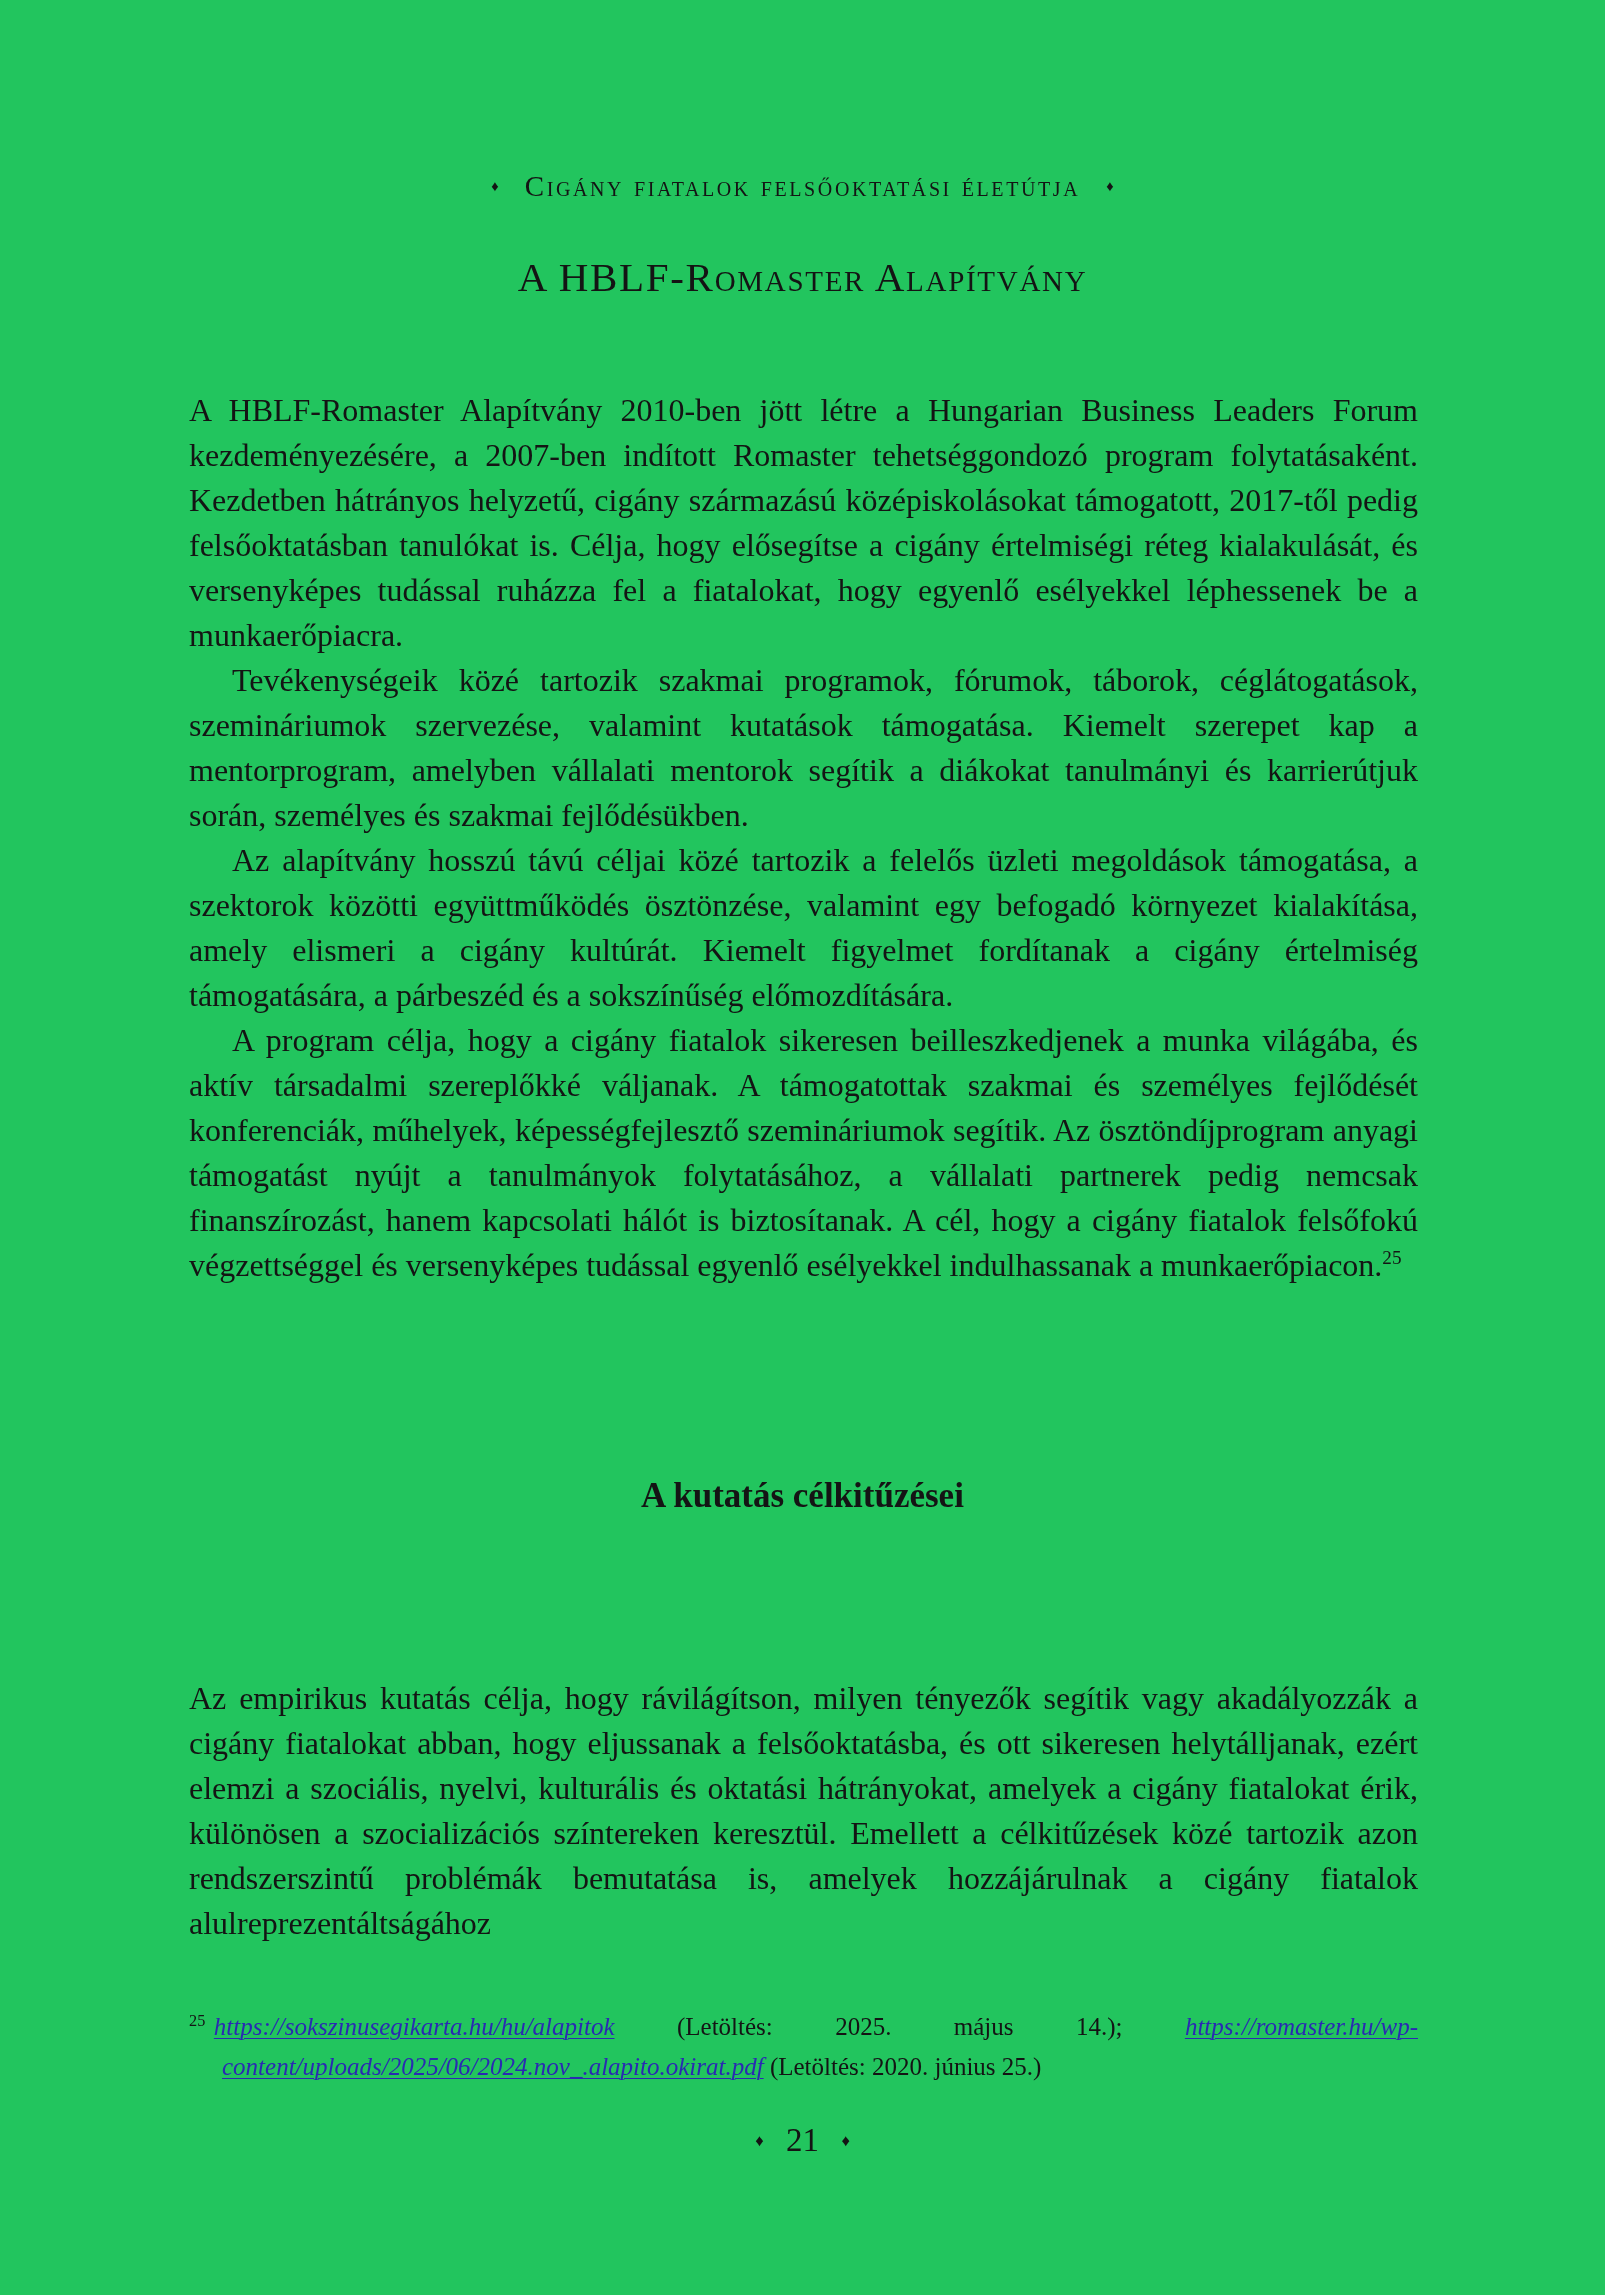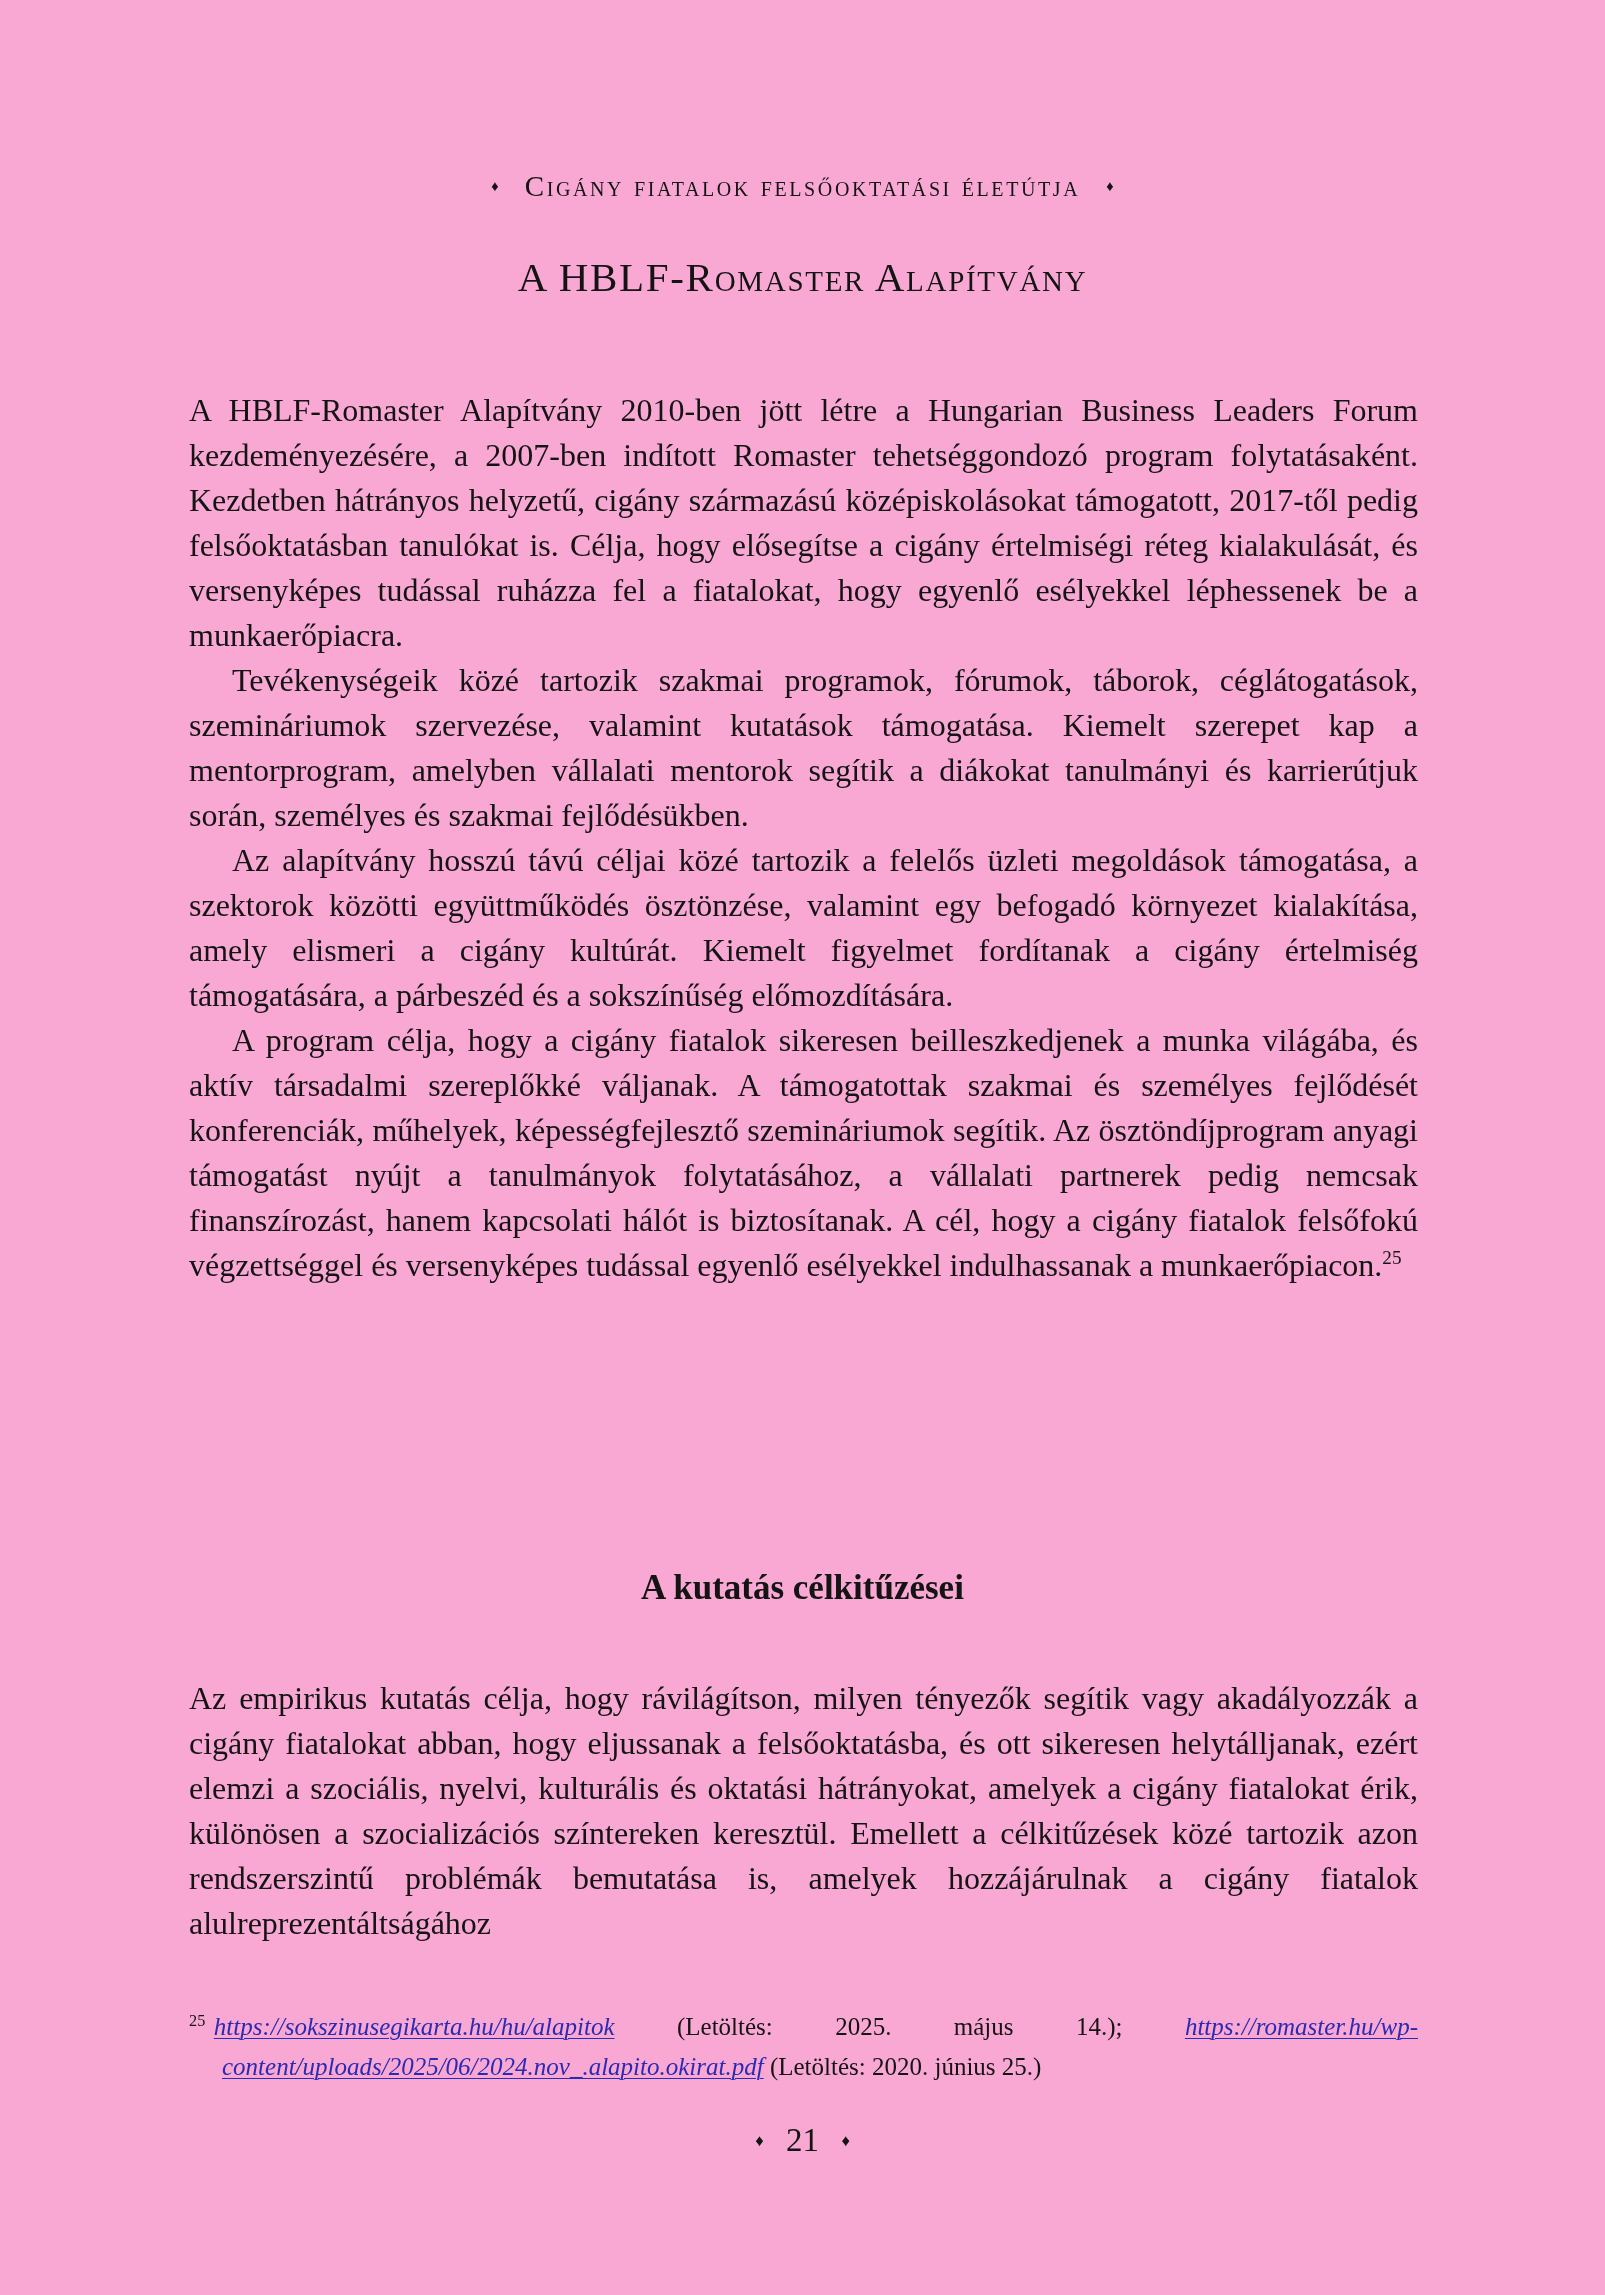--- a/index.html
+++ b/index.html
@@ -1,21 +1,21 @@
 <!DOCTYPE html>
 <html lang="hu" style="font-size:13.8px"><head>
 <meta charset="utf-8">
 <style>
   * { margin: 0; padding: 0; box-sizing: border-box; }
   html, body { background: #ffffff; }
   .page {
     position: relative;
     width: 1605px;
     height: 2295px;
-    background: #f9a8d4;
+    background: #22c55e;
     color: #141414;
     font-family: "Liberation Serif", "DejaVu Serif", serif;
     overflow: hidden;
   }
   .running-head {
     position: absolute;
     top: 170px; left: 0; width: 100%;
     text-align: center;
     font-variant: small-caps;
     font-size: 29px;
@@ -65,21 +65,21 @@
     top: 1480px; left: 0; width: 100%;
     text-align: center;
     font-variant: small-caps;
     font-weight: normal;
     font-size: 32px;
     letter-spacing: 2.6px;
     white-space: nowrap;
   }
   .sub-heading {
     position: absolute;
-    top: 1568px; left: 0; width: 100%;
+    top: 1476px; left: 0; width: 100%;
     text-align: center;
     font-weight: bold;
     font-size: 35px;
     white-space: nowrap;
   }
   .footnote {
     position: absolute;
     top: 2007px; left: 189px;
     width: 1229px;
     font-size: 25px;

